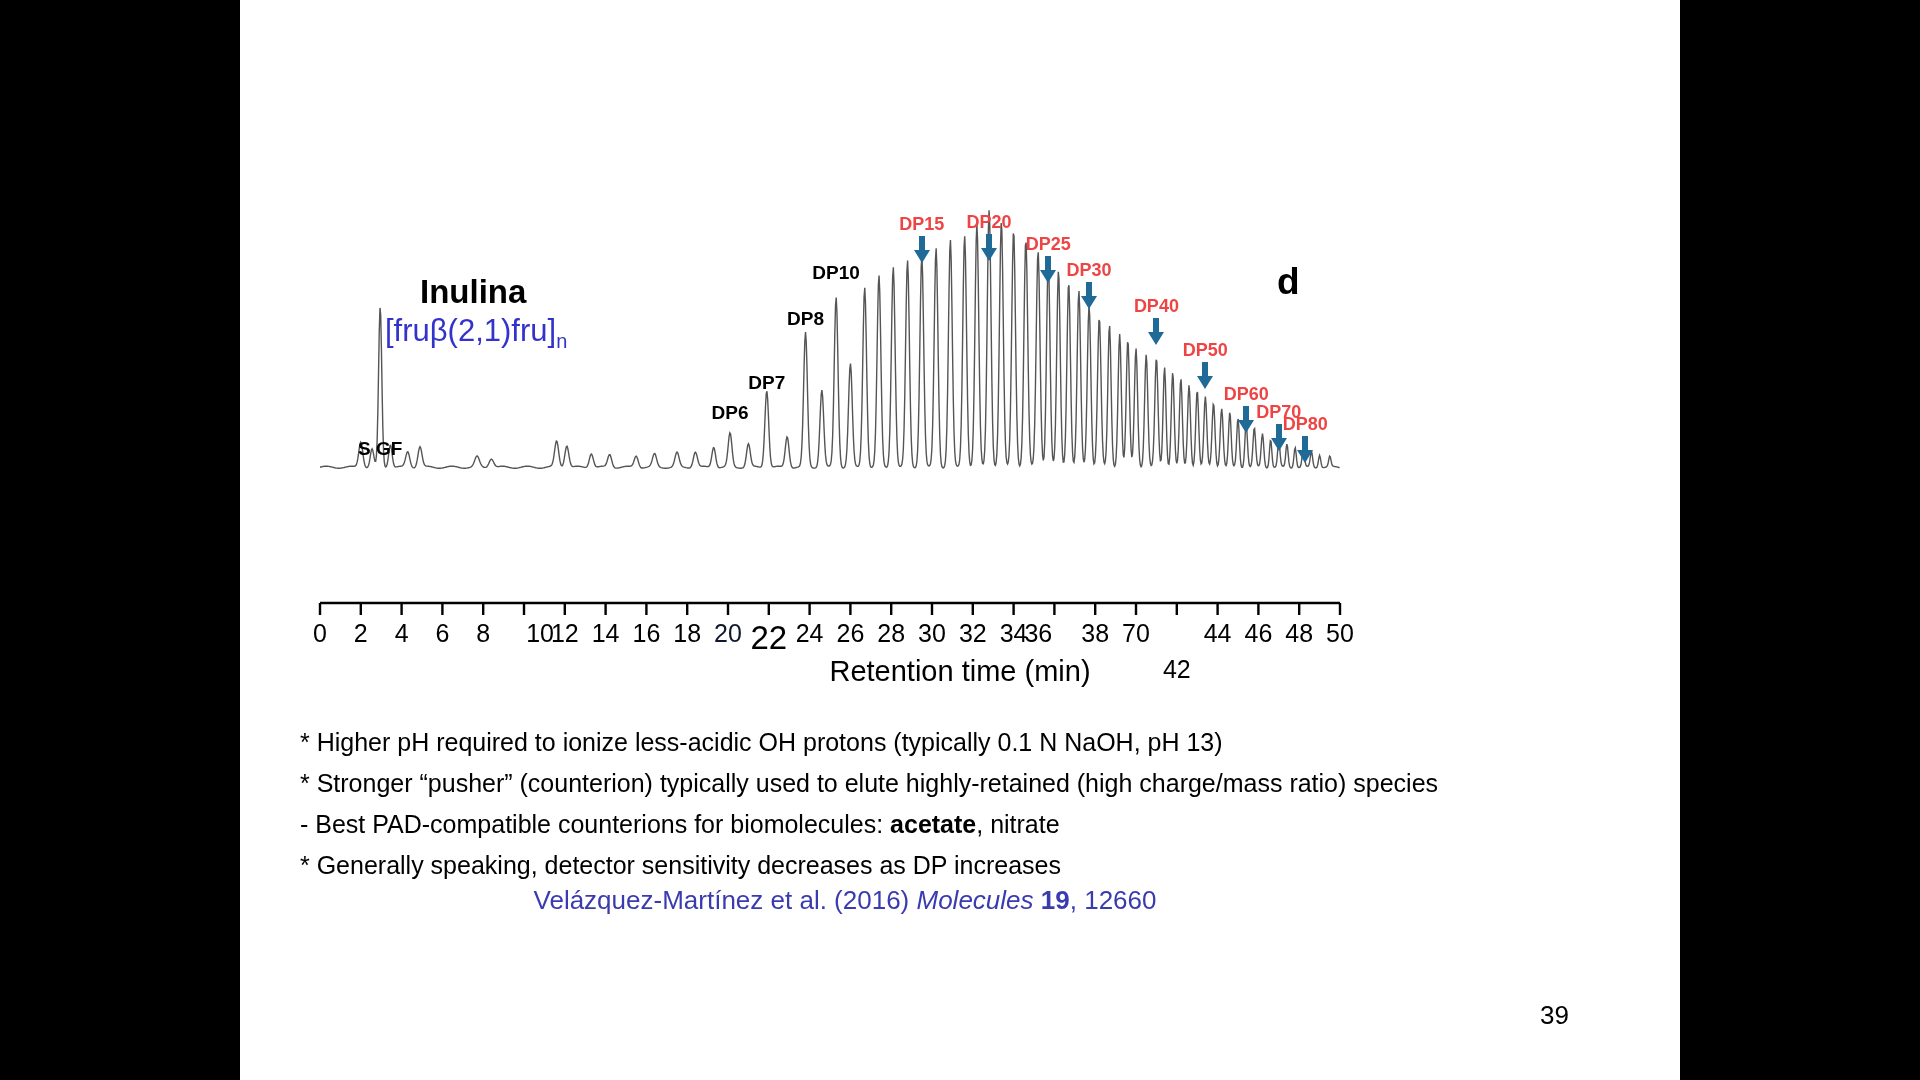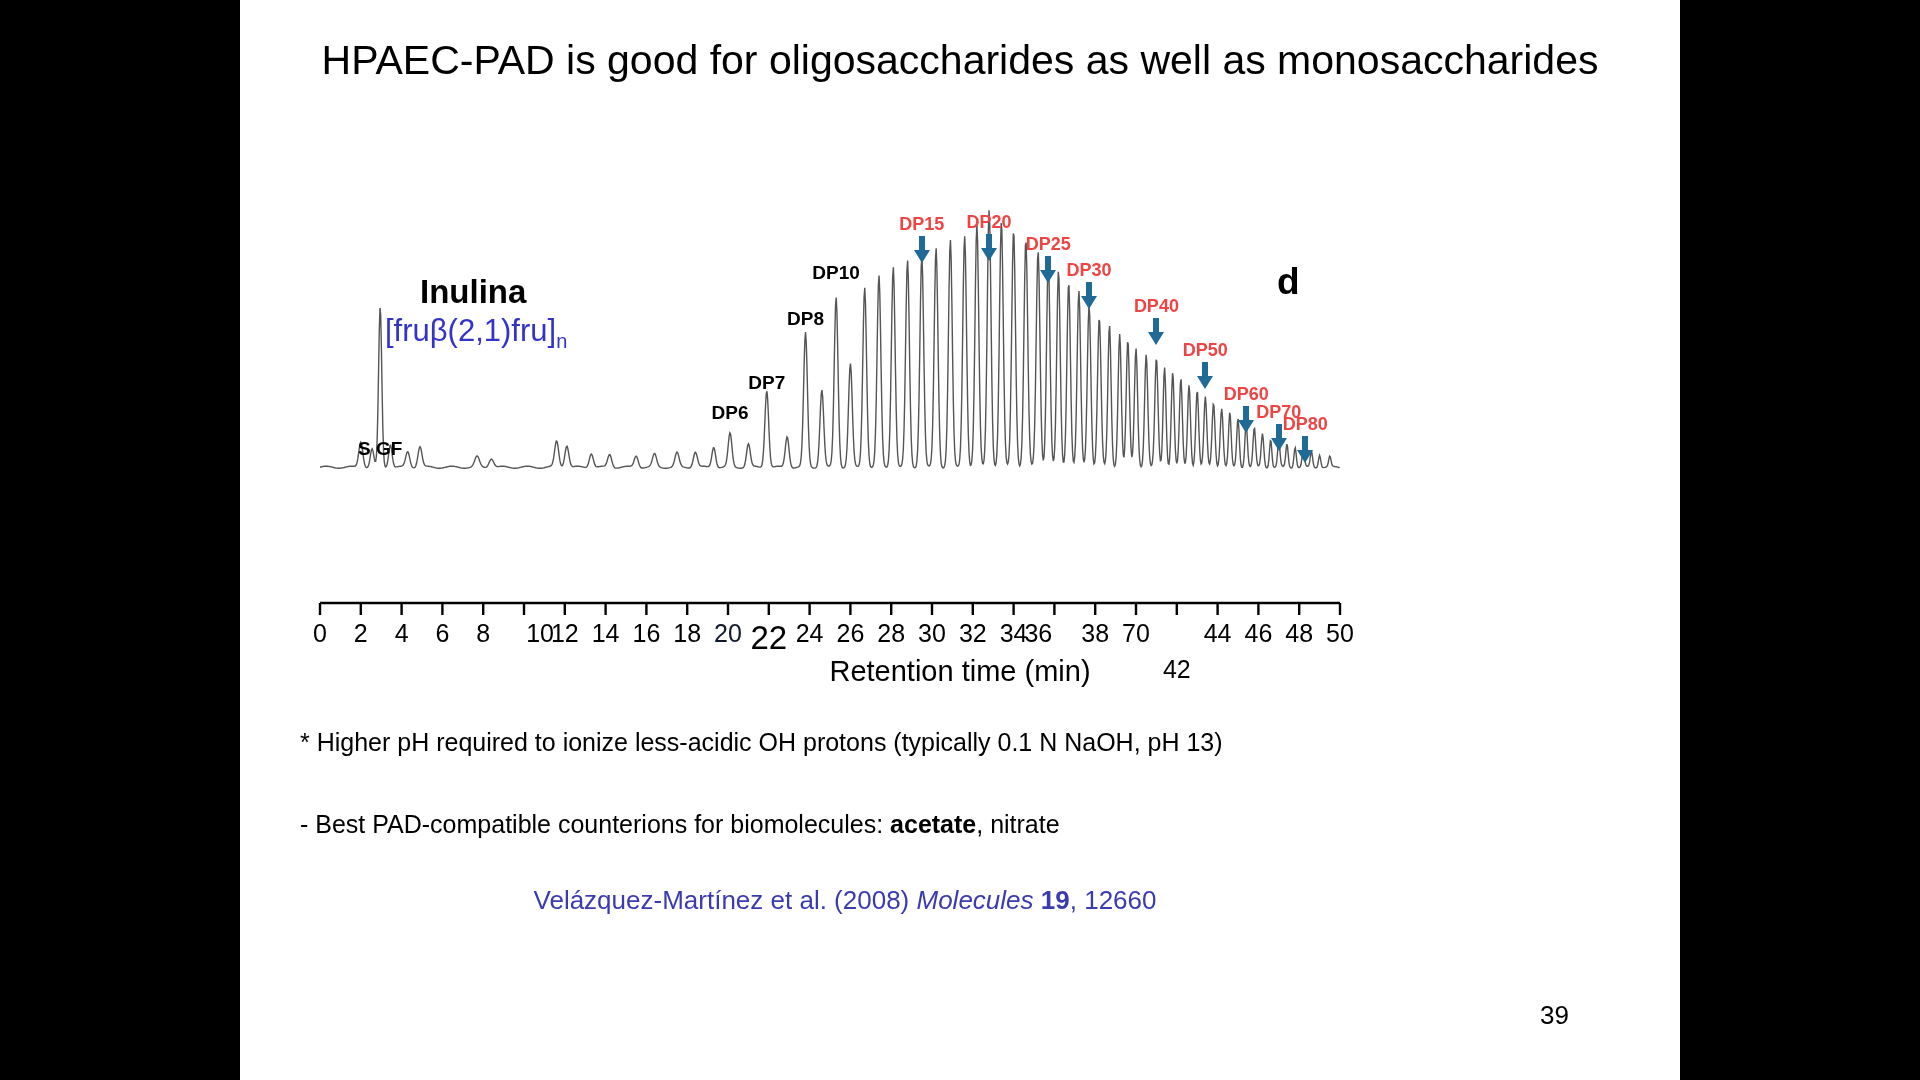--- a/index.html
+++ b/index.html
@@ -26,21 +26,20 @@
   #cite .bld{font-weight:bold;}
   #footer-title{left:0;top:1000px;width:1276px;text-align:center;font-size:26px;color:#000;}
   #footer-page{left:1300px;top:1000px;width:100px;text-align:left;font-size:26px;color:#000;}
   svg{display:block;}
 </style>
 </head>
 <body>
 
 <div id="slide">
 
-  <div id="title" class="abs">HPAEC-PAD is good for oligosaccharides as well as monosaccharides</div>
 
   <div id="chart-area" class="abs">
 
     <div id="inulina" class="abs">Inulina</div>
 
     <div id="formula" class="abs"><span>[fruβ(2,1)fru]</span><sub>n</sub></div>
 
     <div id="panel-letter" class="abs">d</div>
 
     <svg id="trace-svg" width="1440" height="420" viewBox="0 0 1440 420">
@@ -142,19 +141,21 @@
         <div class="abs" style="left: 947.6px; top: 24px; width: 60px; text-align: center; font-size: 25px; color: rgb(0, 0, 0);">44</div>
         <div class="abs" style="left: 988.4px; top: 24px; width: 60px; text-align: center; font-size: 25px; color: rgb(0, 0, 0);">46</div>
         <div class="abs" style="left: 1029.2px; top: 24px; width: 60px; text-align: center; font-size: 25px; color: rgb(0, 0, 0);">48</div>
         <div class="abs" style="left: 1070px; top: 24px; width: 60px; text-align: center; font-size: 25px; color: rgb(0, 0, 0);">50</div>
       </div>
   </div>
 
   <div id="axis-label" class="abs">Retention time (min)</div>
 
   <div id="b1" class="bullet abs">* Higher pH required to ionize less-acidic OH protons (typically 0.1 N NaOH, pH 13)</div>
+  <div id="b2" class="bullet abs">* Stronger “pusher” (counterion) typically used to elute highly-retained (high charge/mass ratio) species</div>
   <div id="b3" class="bullet abs"><span>- Best PAD-compatible counterions for biomolecules: </span><b>acetate</b><span>, nitrate</span></div>
+  <div id="b4" class="bullet abs">* Generally speaking, detector sensitivity decreases as DP increases</div>
 
-  <div id="cite" class="abs"><span>Velázquez-Martínez et al. (2008) </span><span class="ital">Molecules</span><span class="bld"> 19</span><span>, 12660</span></div>
+  <div id="cite" class="abs"><span>Velázquez-Martínez et al. (2016) </span><span class="ital">Molecules</span><span class="bld"> 19</span><span>, 12660</span></div>
 
   <div id="footer-page" class="abs">39</div>
 
 </div>
 
 </body></html>

